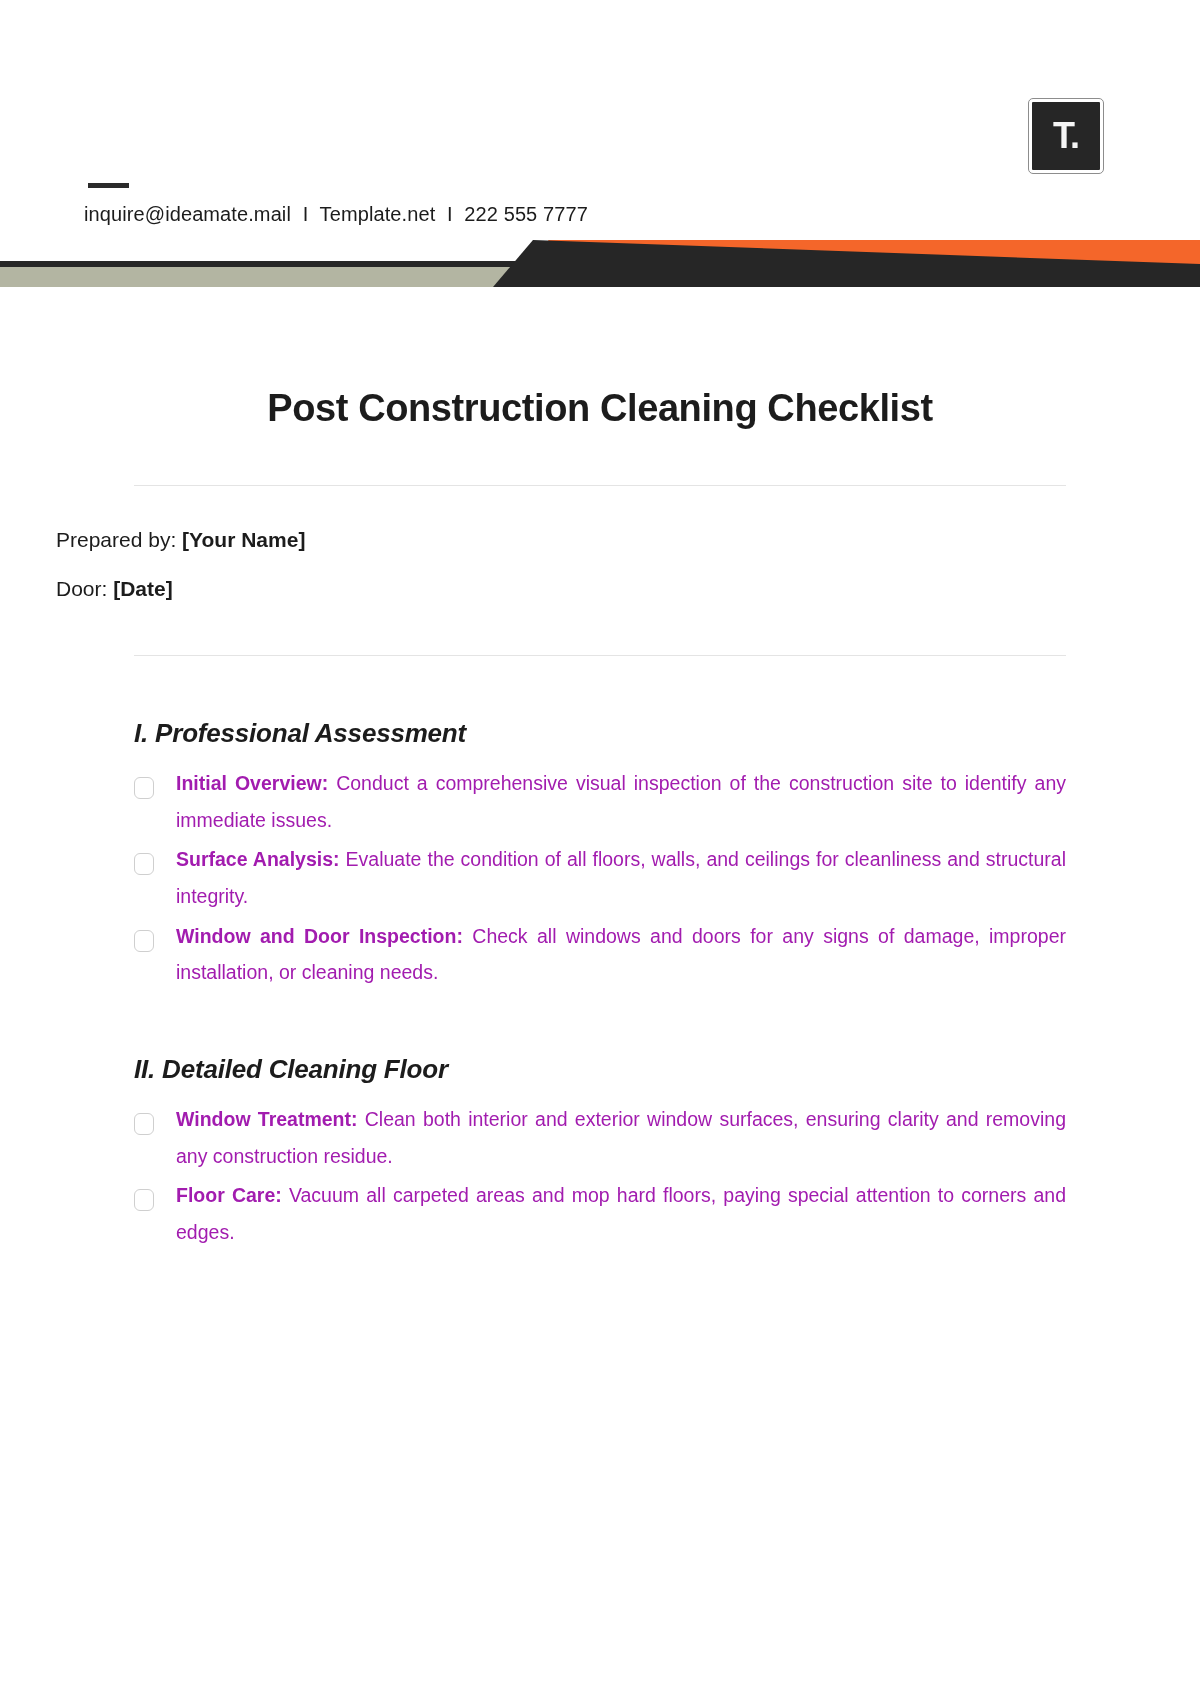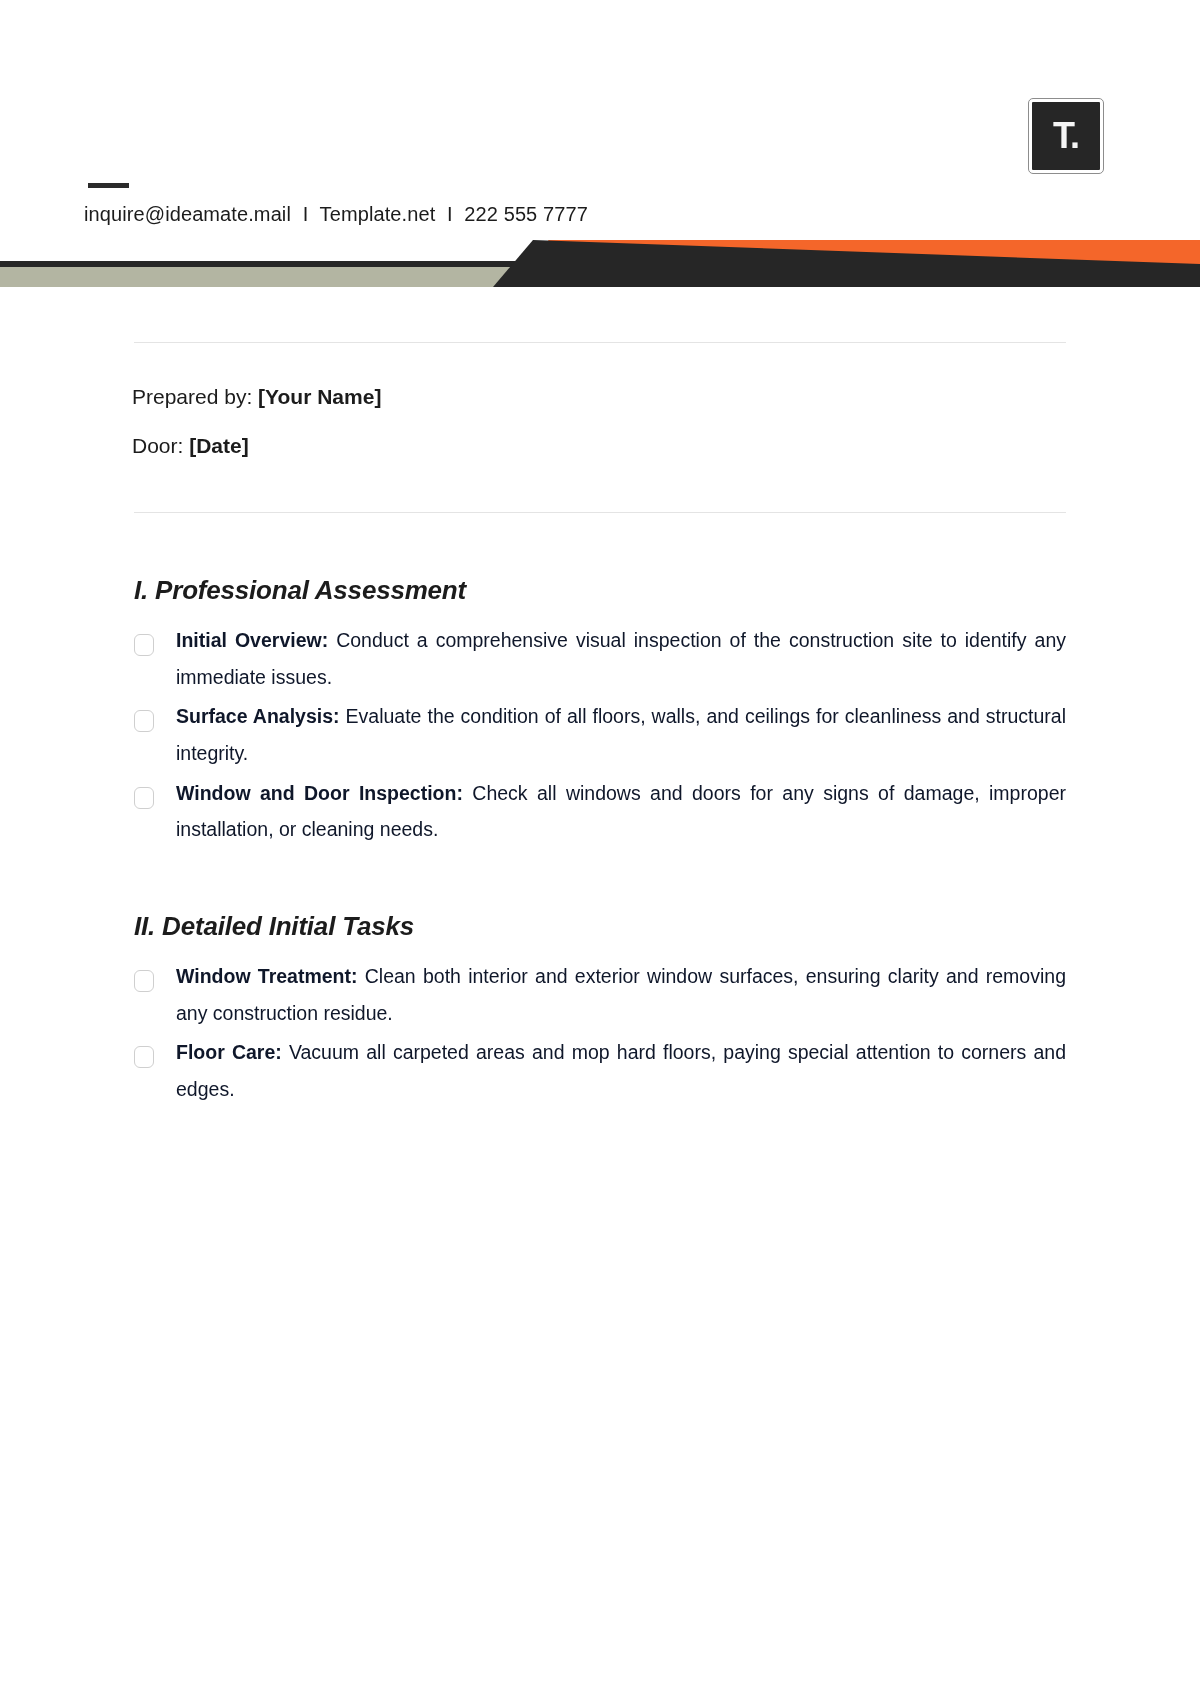--- a/index.html
+++ b/index.html
@@ -110,22 +110,21 @@
 
   .rule {
     height: 1px;
     background: #e4e4e4;
     margin: 0 134px;
   }
   .rule-top { margin-top: 55px; }
   .rule-bottom { margin-top: 56px; }
 
   .meta {
-    padding: 43px 0 0 112px;
-    margin-left: 20px;
+    padding: 43px 0 0 56px;
   }
   .meta-line {
     font-size: 21px;
     line-height: 1.0;
     color: #1c1c1c;
     margin-bottom: 28px;
   }
   .meta-line:last-child { margin-bottom: 0; }
   .meta-value { font-weight: 700; }
 
@@ -163,21 +162,21 @@
     border: 1.4px solid #cfcfcf;
     border-radius: 6px;
     background: #ffffff;
     box-sizing: border-box;
   }
   .check-text {
     flex: 1 1 auto;
     font-size: 19.5px;
     line-height: 1.88;
     text-align: justify;
-    color: #0f172a;
+    color: #a21caf;
   }
   .check-label { font-weight: 700; }
 </style>
 </head>
 <body>
 
 <div class="page">
 
   <div class="header">
 
@@ -204,20 +203,21 @@
       <rect x="0" y="21" width="540" height="6" fill="#262626"></rect>
 
       <polygon points="0,27 525,27 500,47 0,47" fill="#b3b5a2"></polygon>
 
       <polygon points="533,0 1200,24 1200,47 493,47" fill="#262626"></polygon>
     </svg>
   </div>
 
   <div class="content">
 
+    <h1 class="doc-title">Post Construction Cleaning Checklist</h1>
 
     <div class="rule rule-top"></div>
 
     <div class="meta">
       <div class="meta-line">
         <span>Prepared by:</span>
         <span class="meta-value">[Your Name]</span>
       </div>
       <div class="meta-line">
         <span>Door:</span>
@@ -239,21 +239,21 @@
           <span class="check-text"><span class="check-label">Surface Analysis:</span><span> Evaluate the condition of all floors, walls, and ceilings for cleanliness and structural integrity.</span></span>
         </li>
         <li class="check-item">
           <span class="checkbox"></span>
           <span class="check-text"><span class="check-label">Window and Door Inspection:</span><span> Check all windows and doors for any signs of damage, improper installation, or cleaning needs.</span></span>
         </li>
       </ul>
     </div>
 
     <div class="section section-next">
-      <h2 class="section-title">II. Detailed Initial Tasks</h2>
+      <h2 class="section-title">II. Detailed Cleaning Floor</h2>
       <ul class="checklist">
         <li class="check-item">
           <span class="checkbox"></span>
           <span class="check-text"><span class="check-label">Window Treatment:</span><span> Clean both interior and exterior window surfaces, ensuring clarity and removing any construction residue.</span></span>
         </li>
         <li class="check-item">
           <span class="checkbox"></span>
           <span class="check-text"><span class="check-label">Floor Care:</span><span> Vacuum all carpeted areas and mop hard floors, paying special attention to corners and edges.</span></span>
         </li>
       </ul>

